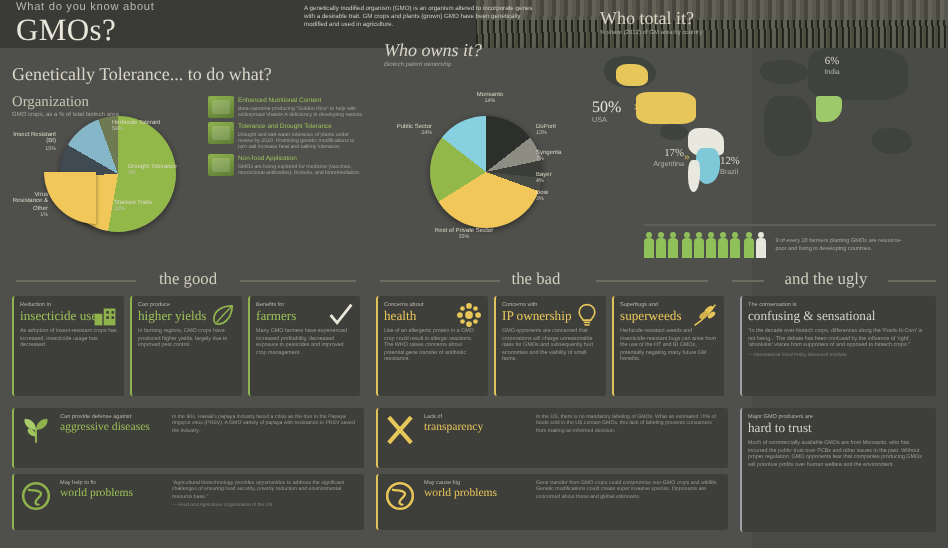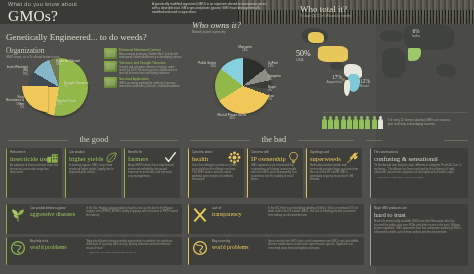--- a/index.html
+++ b/index.html
@@ -170,21 +170,21 @@
   <div class="banner">
     <div class="banner-img"></div>
     <div class="title-wrap">
       <div class="title-small">What do you know about</div>
       <div class="title-big">GMOs?</div>
     </div>
     <div class="banner-desc">A genetically modified organism (GMO) is an organism altered to incorporate genes with a desirable trait.  GM crops and plants (grown) GMO have been genetically modified and used in agriculture.</div>
   </div>
 
   <div class="panel-ge">
-    <div class="h-main">Genetically Engineered... to do weeds?</div>
+    <div class="h-main">Genetically Tolerance... to do what?</div>
   </div>
 
   <div class="commercially">
     <div class="h-sub">Organization</div>
     <div class="caption">GMO crops, as a % of total biotech area</div>
   </div>
 
   <div class="pie1"></div>
   <div class="pie1-explode"></div>
 
@@ -362,24 +362,25 @@
       </div>
       <div class="ptext">9 of every 10 farmers planting GMOs are resource-poor and living in developing countries.</div>
     </div>
   </div>
 
   <div class="band-rule" style="left:8px;  width:60px;"></div>
   <div class="band band-t" style="left:68px; width:52px;">the good</div>
   <div class="band-rule" style="left:120px; width:58px;"></div>
 
   <div class="band-rule" style="left:190px; width:60px;"></div>
-  <div class="band band-t" style="left:250px; width:48px;">the bad</div>
+  <div class="band band-t" style="left:244px; width:48px;">the bad</div>
   <div class="band-rule" style="left:298px; width:56px;"></div>
 
   <div class="band-rule" style="left:366px; width:16px;"></div>
+  <div class="band band-t" style="left:382px; width:62px;">and the ugly</div>
   <div class="band-rule" style="left:444px; width:24px;"></div>
 
   <div class="col" style="left:6px; width:176px;">
     <div style="display:flex; gap:3px;">
       <div class="card good" style="width:56px; height:50px;">
         <div class="c-eyebrow">Reduction in</div>
         <div class="c-title good">insecticide use</div>
         <div class="c-body">As adoption of insect-resistant crops has increased, insecticide usage has decreased.</div>
         <svg class="c-icon" viewBox="0 0 20 20">
           <rect x="2" y="9" width="6" height="9" fill="#8fb24d"></rect>

